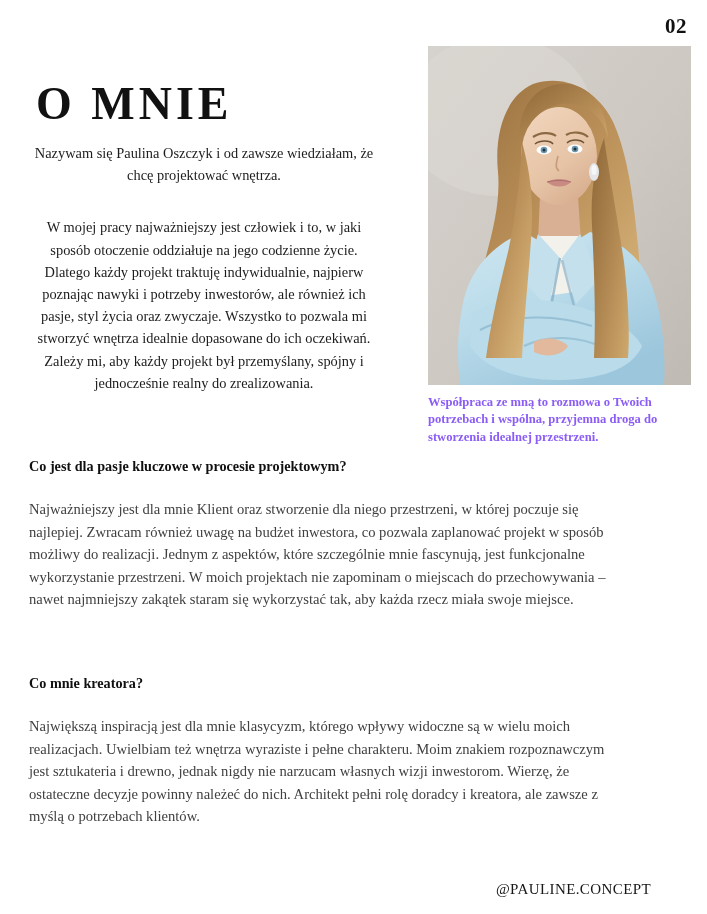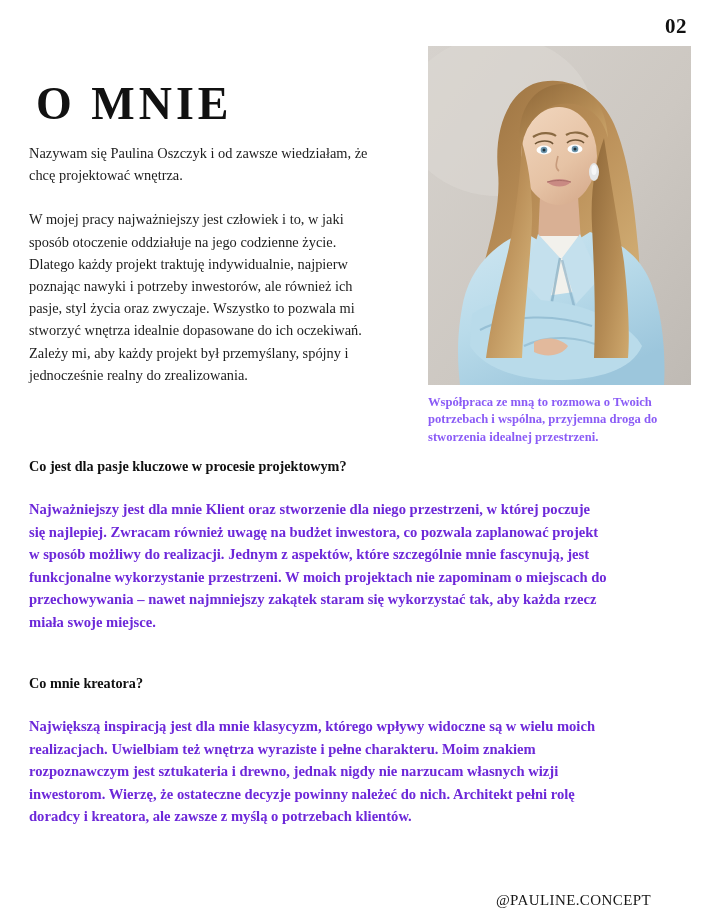--- a/index.html
+++ b/index.html
@@ -50,23 +50,24 @@
 
   
   .intro {
     position: absolute;
     left: 29px;
     top: 142px;
     width: 350px;
     font-size: 14.4px;
     line-height: 22.2px;
     color: #1c1c1c;
+    text-align: center;
   }
   .intro p { margin: 0; }
-  .intro p + p { margin-top: 22px; }
+  .intro p + p { margin-top: 30px; }
 
   
   .photo {
     position: absolute;
     left: 428px;
     top: 46px;
     width: 263px;
     height: 339px;
     overflow: hidden;
     background: #cfcbc6;
@@ -99,29 +100,28 @@
     font-size: 14.2px;
     font-weight: bold;
     line-height: 20px;
     color: #101010;
   }
   .q-body {
     margin: 0;
     margin-top: 22px;
     font-size: 14.6px;
     line-height: 22.6px;
-    color: #6d28d9;
-    font-weight: bold;
+    color: #404040;
   }
 
   
   .footer {
     position: absolute;
     right: 56px;
-    bottom: 5px;
+    bottom: 16px;
     font-size: 15px;
     letter-spacing: 0.4px;
     color: #171717;
   }
 </style>
 </head>
 <body>
 
 <div class="page">
 

